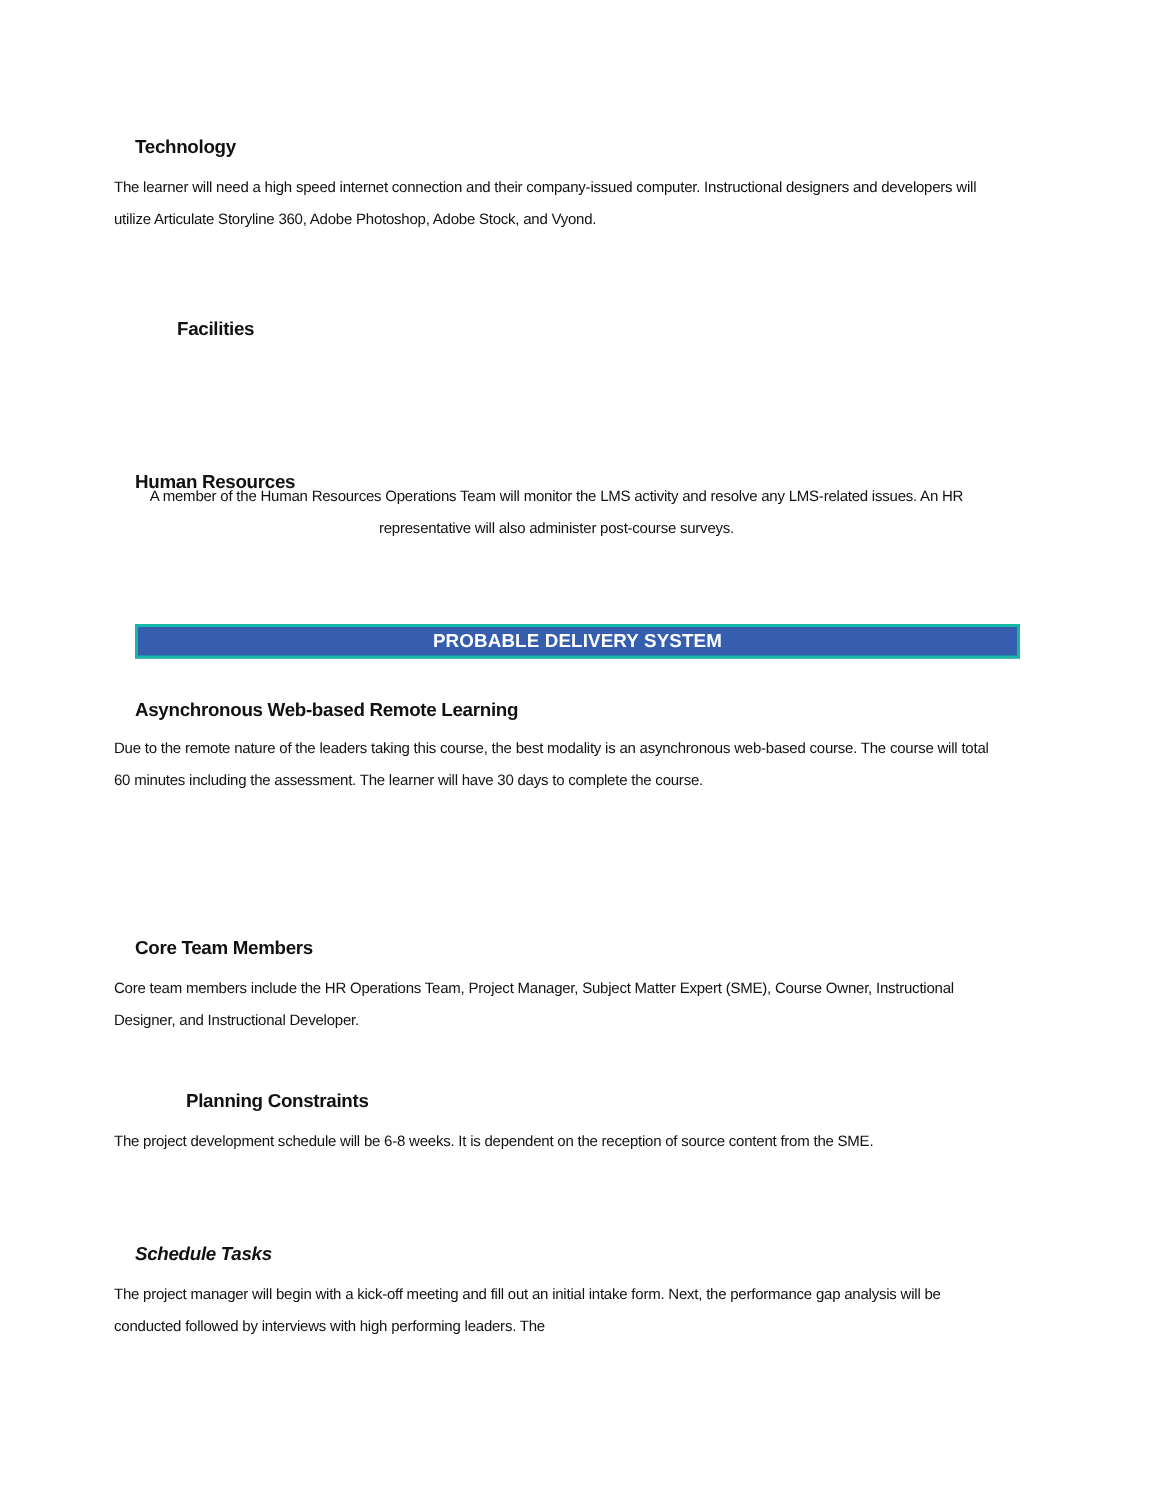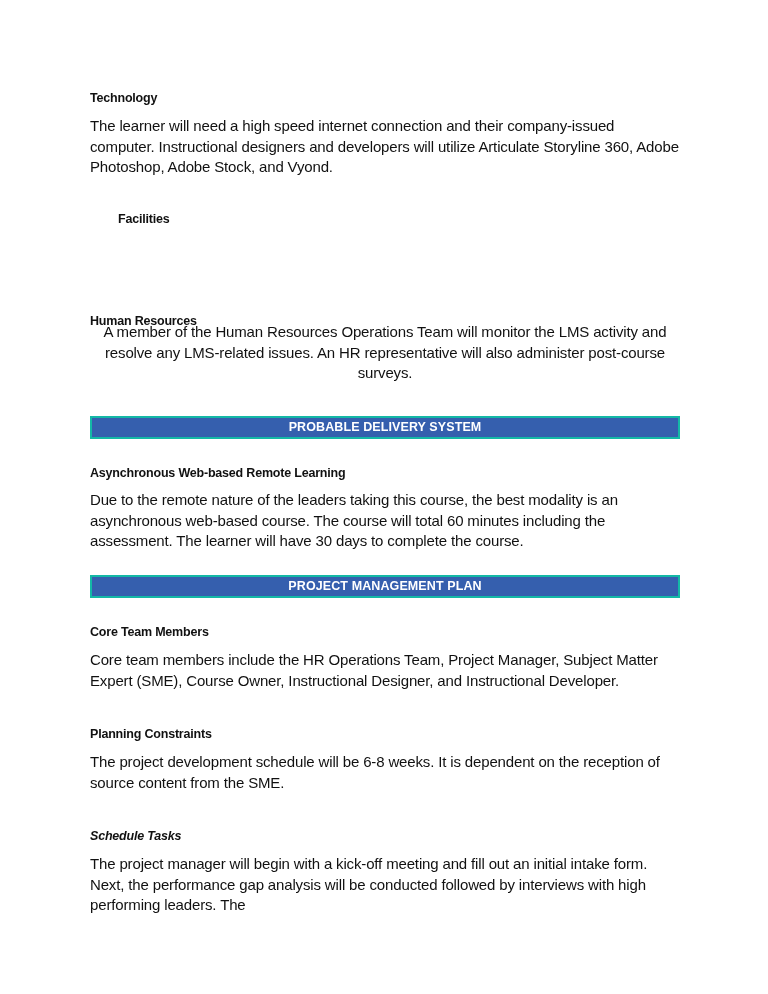--- a/index.html
+++ b/index.html
@@ -1,20 +1,20 @@
 <!DOCTYPE html>
 <html><head>
 <meta charset="utf-8">
 <style>
   html, body { margin: 0; padding: 0; background: #ffffff; }
   body { width: 768px; height: 994px; position: relative; overflow: hidden;
          font-family: "Liberation Sans", sans-serif; color: #111111; }
   .page { position: absolute; left: 0; top: 0; width: 768px; height: 994px; }
   .h { position: absolute; left: 90px; font-weight: bold; font-size: 12.5px; letter-spacing: -0.2px; }
-  .p { position: absolute; left: 90px; width: 590px; font-size: 15px; line-height: 20.5px; letter-spacing: -0.15px; }
+  .p { position: absolute; left: 76px; width: 590px; font-size: 10px; line-height: 20.5px; letter-spacing: -0.15px; }
   .band { position: absolute; left: 90px; width: 586px; height: 19px;
           background: #355fae; border: 2px solid #14b8a6;
           color: #ffffff; font-weight: bold; font-size: 12.5px; text-align: center;
           line-height: 19px; letter-spacing: 0.1px; }
 </style>
 </head>
 <body>
 
 <div class="page">
 
@@ -24,24 +24,23 @@
   <div class="h" style="top:212px;margin-left:28px;">Facilities</div>
 
   <div class="h" style="top:314px;">Human Resources</div>
   <div class="p" style="top:322px;text-align:center;">A member of the Human Resources Operations Team will monitor the LMS activity and resolve any LMS-related issues. An HR representative will also administer post-course surveys.</div>
 
   <div class="band" style="top: 416px; background: rgb(53, 95, 174);">PROBABLE DELIVERY SYSTEM</div>
 
   <div class="h" style="top:466px;">Asynchronous Web-based Remote Learning</div>
   <div class="p" style="top:490px;">Due to the remote nature of the leaders taking this course, the best modality is an asynchronous web-based course. The course will total 60 minutes including the assessment. The learner will have 30 days to complete the course.</div>
 
-  <div class="band" style="top: 575px; background: rgb(53, 95, 174);">PROJECT MANAGEMENT PLAN</div>
 
   <div class="h" style="top:625px;">Core Team Members</div>
   <div class="p" style="top:650px;">Core team members include the HR Operations Team, Project Manager, Subject Matter Expert (SME), Course Owner, Instructional Designer, and Instructional Developer.</div>
 
-  <div class="h" style="top:727px;">Planning Constraints</div>
+  <div class="h" style="top:727px;margin-left:34px;">Planning Constraints</div>
   <div class="p" style="top:752px;">The project development schedule will be 6-8 weeks. It is dependent on the reception of source content from the SME.</div>
 
   <div class="h" style="top:829px;font-style:italic;">Schedule Tasks</div>
   <div class="p" style="top:854px;">The project manager will begin with a kick-off meeting and fill out an initial intake form.  Next, the performance gap analysis will be conducted followed by interviews with high performing leaders. The</div>
 
 </div>
 
 </body></html>

